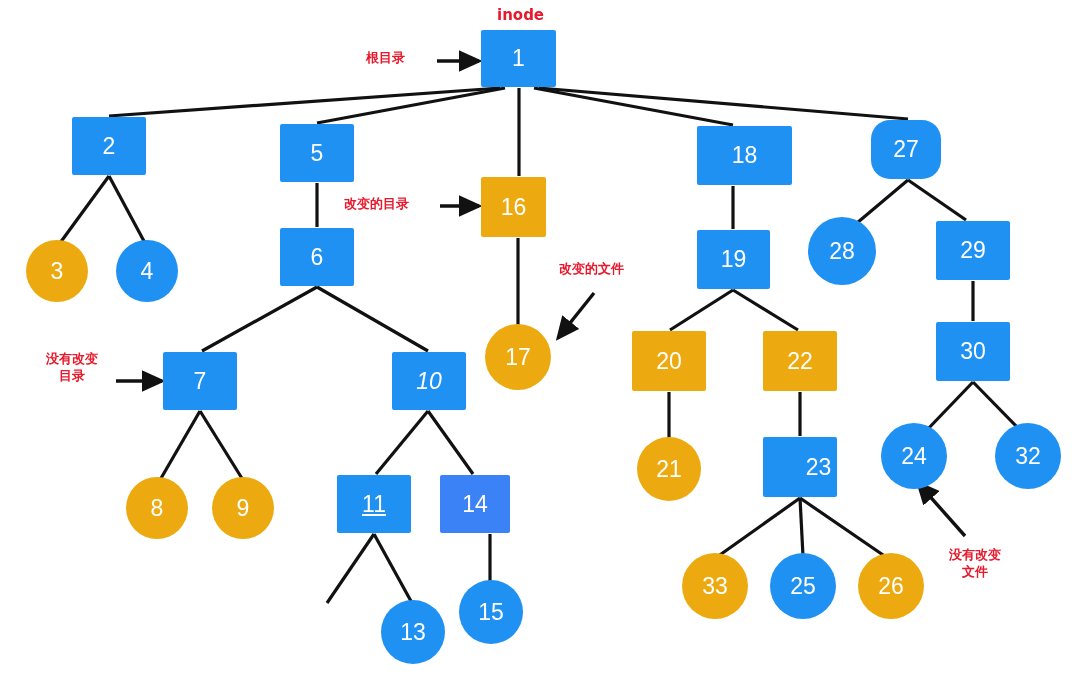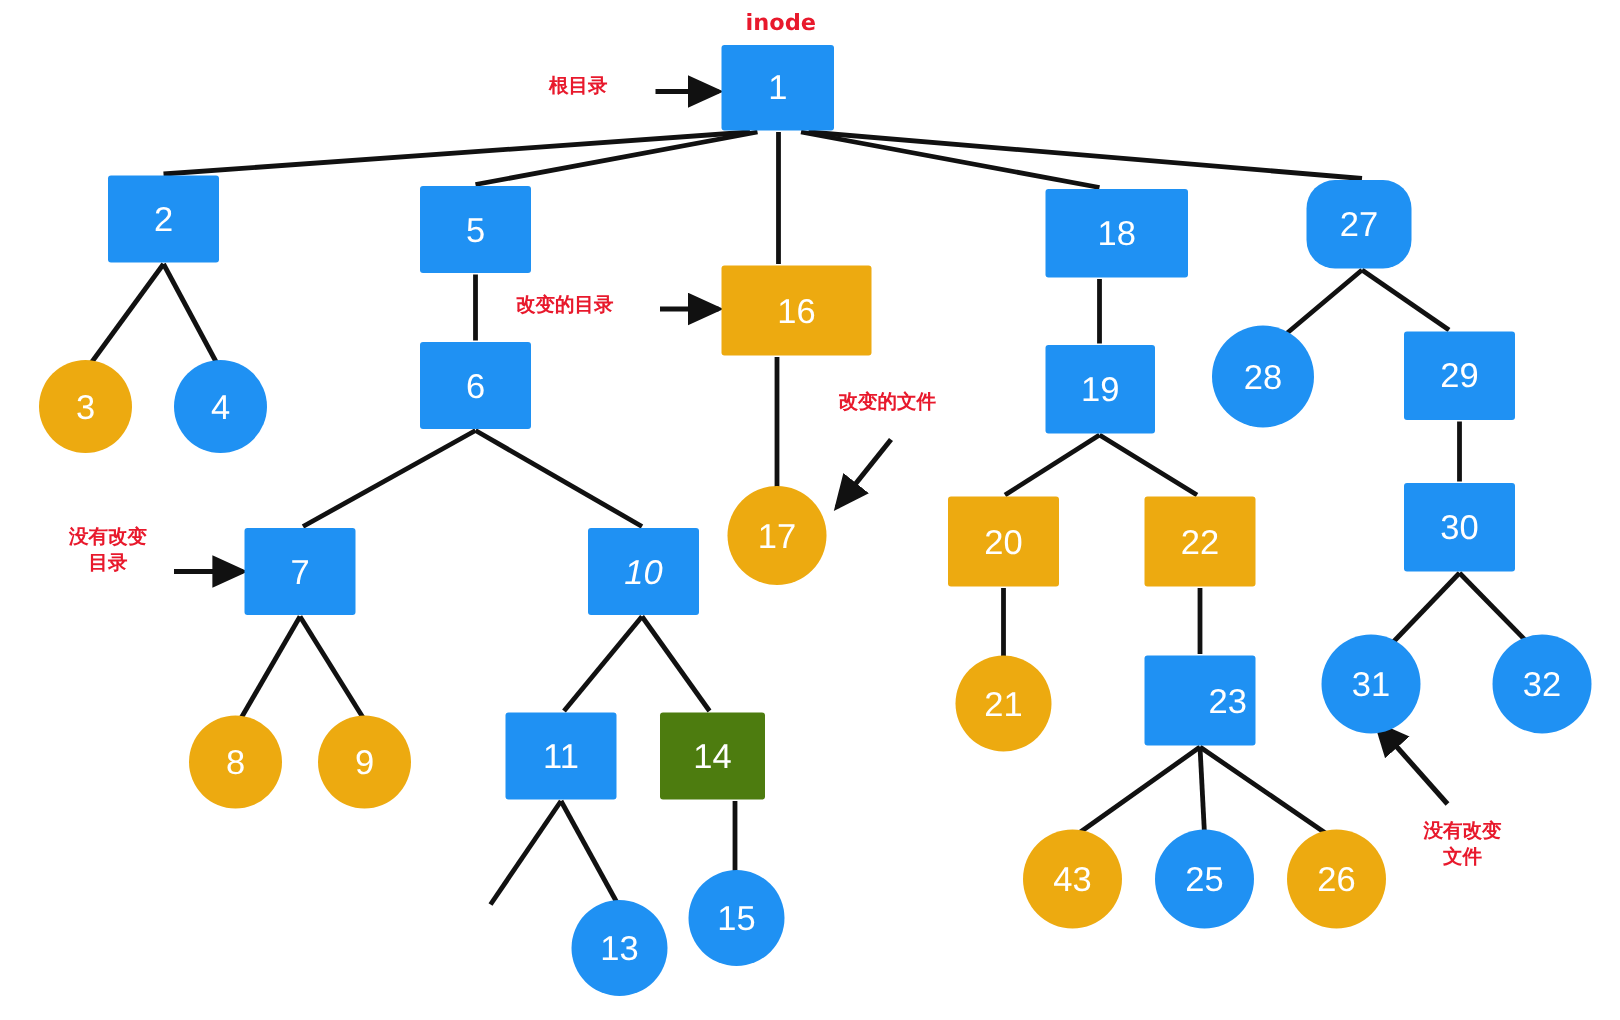--- a/index.html
+++ b/index.html
@@ -119,40 +119,40 @@
       <div class="node rect" style="left: 481px; top: 30px; width: 75px; height: 57px; background: rgb(31, 145, 243); color: rgb(255, 255, 255);">1</div>
       <div class="node rect" style="left: 72px; top: 117px; width: 74px; height: 58px; background: rgb(31, 145, 243); color: rgb(255, 255, 255);">2</div>
       <div class="node circle" style="left: 26px; top: 240px; width: 62px; height: 62px; background: rgb(237, 170, 16); color: rgb(255, 255, 255);">3</div>
       <div class="node circle" style="left: 116px; top: 240px; width: 62px; height: 62px; background: rgb(31, 145, 243); color: rgb(255, 255, 255);">4</div>
       <div class="node rect" style="left: 280px; top: 124px; width: 74px; height: 58px; background: rgb(31, 145, 243); color: rgb(255, 255, 255);">5</div>
       <div class="node rect" style="left: 280px; top: 228px; width: 74px; height: 58px; background: rgb(31, 145, 243); color: rgb(255, 255, 255);">6</div>
       <div class="node rect" style="left: 163px; top: 352px; width: 74px; height: 58px; background: rgb(31, 145, 243); color: rgb(255, 255, 255);">7</div>
       <div class="node circle" style="left: 126px; top: 477px; width: 62px; height: 62px; background: rgb(237, 170, 16); color: rgb(255, 255, 255);">8</div>
       <div class="node circle" style="left: 212px; top: 477px; width: 62px; height: 62px; background: rgb(237, 170, 16); color: rgb(255, 255, 255);">9</div>
       <div class="node rect" style="left: 392px; top: 352px; width: 74px; height: 58px; background: rgb(31, 145, 243); color: rgb(255, 255, 255); font-style: italic;">10</div>
-      <div class="node rect" style="left: 337px; top: 475px; width: 74px; height: 58px; background: rgb(31, 145, 243); color: rgb(255, 255, 255);">11</div>
+      <div class="node rect" style="left: 337px; top: 475px; width: 74px; height: 58px; background: rgb(31, 145, 243); color: rgb(255, 255, 255); text-decoration: underline;">11</div>
       <div class="node circle" style="left: 381px; top: 600px; width: 64px; height: 64px; background: rgb(31, 145, 243); color: rgb(255, 255, 255);">13</div>
-      <div class="node rect" style="left: 440px; top: 475px; width: 70px; height: 58px; background: #4d7c0f; color: rgb(255, 255, 255);">14</div>
+      <div class="node rect" style="left: 440px; top: 475px; width: 70px; height: 58px; background: #3b82f6; color: rgb(255, 255, 255);">14</div>
       <div class="node circle" style="left: 459px; top: 580px; width: 64px; height: 64px; background: rgb(31, 145, 243); color: rgb(255, 255, 255);">15</div>
-      <div class="node rect" style="left: 481px; top: 177px; width: 100px; height: 60px; background: rgb(237, 170, 16); color: rgb(255, 255, 255);">16</div>
+      <div class="node rect" style="left: 481px; top: 177px; width: 65px; height: 60px; background: rgb(237, 170, 16); color: rgb(255, 255, 255);">16</div>
       <div class="node circle" style="left: 485px; top: 324px; width: 66px; height: 66px; background: rgb(237, 170, 16); color: rgb(255, 255, 255);">17</div>
       <div class="node rect" style="left: 697px; top: 126px; width: 95px; height: 59px; background: rgb(31, 145, 243); color: rgb(255, 255, 255);">18</div>
       <div class="node rect" style="left: 697px; top: 230px; width: 73px; height: 59px; background: rgb(31, 145, 243); color: rgb(255, 255, 255);">19</div>
       <div class="node rect" style="left: 632px; top: 331px; width: 74px; height: 60px; background: rgb(237, 170, 16); color: rgb(255, 255, 255);">20</div>
       <div class="node circle" style="left: 637px; top: 437px; width: 64px; height: 64px; background: rgb(237, 170, 16); color: rgb(255, 255, 255);">21</div>
       <div class="node rect" style="left: 763px; top: 331px; width: 74px; height: 60px; background: rgb(237, 170, 16); color: rgb(255, 255, 255);">22</div>
       <div class="node rect" style="left: 763px; top: 437px; width: 74px; height: 60px; background: rgb(31, 145, 243); color: rgb(255, 255, 255); padding-left: 37px;">23</div>
-      <div class="node circle" style="left: 682px; top: 553px; width: 66px; height: 66px; background: rgb(237, 170, 16); color: rgb(255, 255, 255);">43</div>
+      <div class="node circle" style="left: 682px; top: 553px; width: 66px; height: 66px; background: rgb(237, 170, 16); color: rgb(255, 255, 255);">33</div>
       <div class="node circle" style="left: 770px; top: 553px; width: 66px; height: 66px; background: rgb(31, 145, 243); color: rgb(255, 255, 255);">25</div>
       <div class="node circle" style="left: 858px; top: 553px; width: 66px; height: 66px; background: rgb(237, 170, 16); color: rgb(255, 255, 255);">26</div>
       <div class="node rect" style="left: 871px; top: 120px; width: 70px; height: 59px; background: rgb(31, 145, 243); color: rgb(255, 255, 255); border-radius: 19px;">27</div>
       <div class="node circle" style="left: 808px; top: 217px; width: 68px; height: 68px; background: rgb(31, 145, 243); color: rgb(255, 255, 255);">28</div>
       <div class="node rect" style="left: 936px; top: 221px; width: 74px; height: 59px; background: rgb(31, 145, 243); color: rgb(255, 255, 255);">29</div>
       <div class="node rect" style="left: 936px; top: 322px; width: 74px; height: 59px; background: rgb(31, 145, 243); color: rgb(255, 255, 255);">30</div>
-      <div class="node circle" style="left: 881px; top: 423px; width: 66px; height: 66px; background: rgb(31, 145, 243); color: rgb(255, 255, 255);">31</div>
+      <div class="node circle" style="left: 881px; top: 423px; width: 66px; height: 66px; background: rgb(31, 145, 243); color: rgb(255, 255, 255);">24</div>
       <div class="node circle" style="left: 995px; top: 423px; width: 66px; height: 66px; background: rgb(31, 145, 243); color: rgb(255, 255, 255);">32</div>
     </div>
 
   <div id="label-layer">
       <div class="label title" style="left: 497px; top: 6px; color: rgb(232, 25, 44);">inode</div>
       <div class="label" style="left: 366px; top: 50px; color: rgb(232, 25, 44);">根目录</div>
       <div class="label" style="left: 344px; top: 196px; color: rgb(232, 25, 44);">改变的目录</div>
       <div class="label" style="left: 559px; top: 261px; color: rgb(232, 25, 44);">改变的文件</div>
       <div class="label" style="left: 46px; top: 351px; color: rgb(232, 25, 44);">没有改变
 目录</div>

